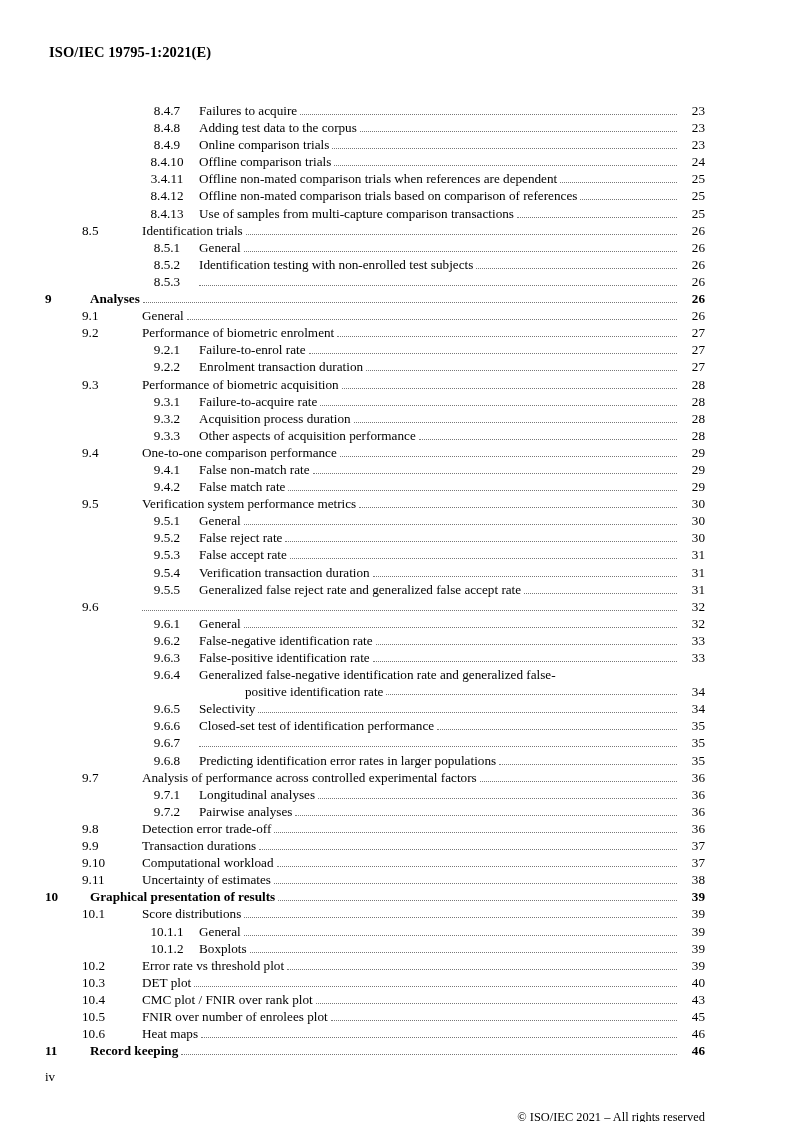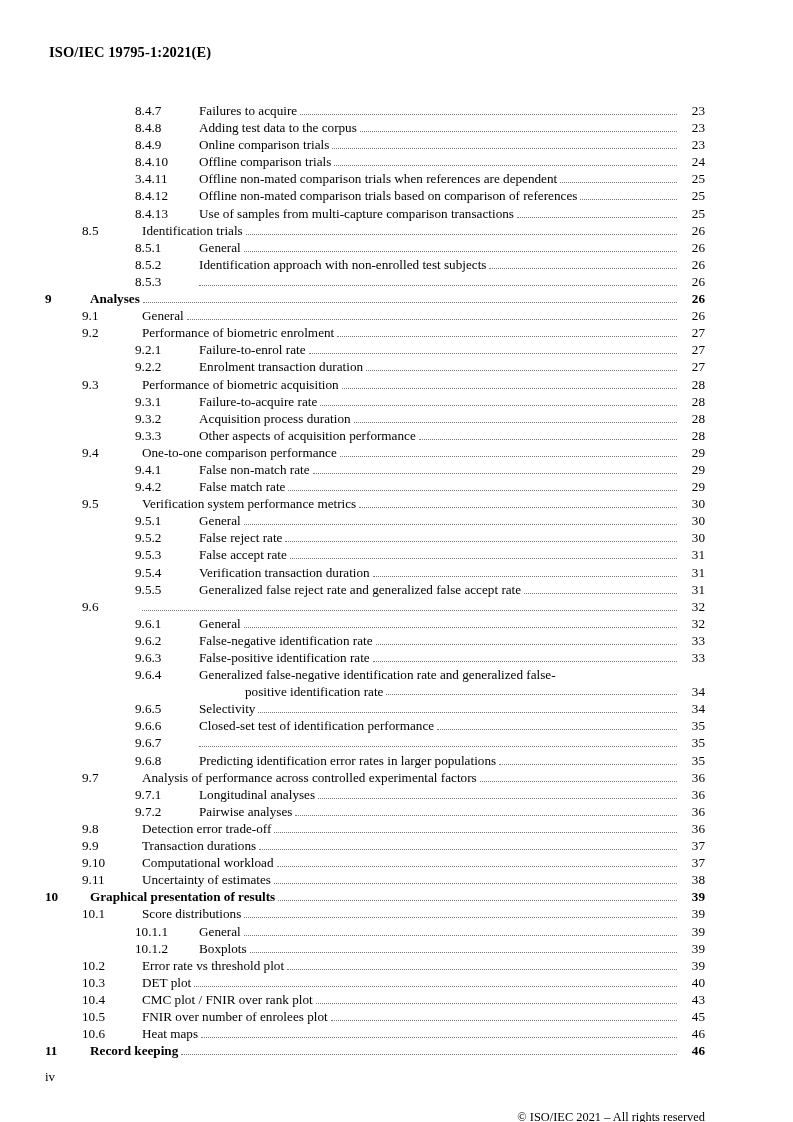--- a/index.html
+++ b/index.html
@@ -60,21 +60,21 @@
   }
   .pg {
     flex: 0 0 auto;
     text-align: right;
     width: 22px;
     padding-left: 4px;
   }
   
   .lvl1 .num { width: 45px; margin-left: 0px; }
   .lvl2 .num { width: 60px; margin-left: 37px; }
-  .lvl3 .num { width: 64px; margin-left: 90px; }
+  .lvl3 .num { width: 64px; margin-left: 90px; text-align: center; }
   .bold { font-weight: bold; }
   .wrap2 {
     display: block;
     font-size: 13.2px;
     line-height: 17.1px;
   }
   .wrap2 .cont {
     margin-left: 200px;
     display: flex;
     align-items: center;
@@ -150,21 +150,21 @@
         <span class="pg">26</span>
       </div>
       <div class="row lvl3">
         <span class="num">8.5.1</span>
         <span class="txt">General</span>
         <span class="dots"></span>
         <span class="pg">26</span>
       </div>
       <div class="row lvl3">
         <span class="num">8.5.2</span>
-        <span class="txt">Identification approach with non-enrolled test subjects</span>
+        <span class="txt">Identification testing with non-enrolled test subjects</span>
         <span class="dots"></span>
         <span class="pg">26</span>
       </div>
       <div class="row lvl3">
         <span class="num">8.5.3</span>
         <span class="dots"></span>
         <span class="pg">26</span>
       </div>
       <div class="row lvl1 bold">
         <span class="num">9</span>

